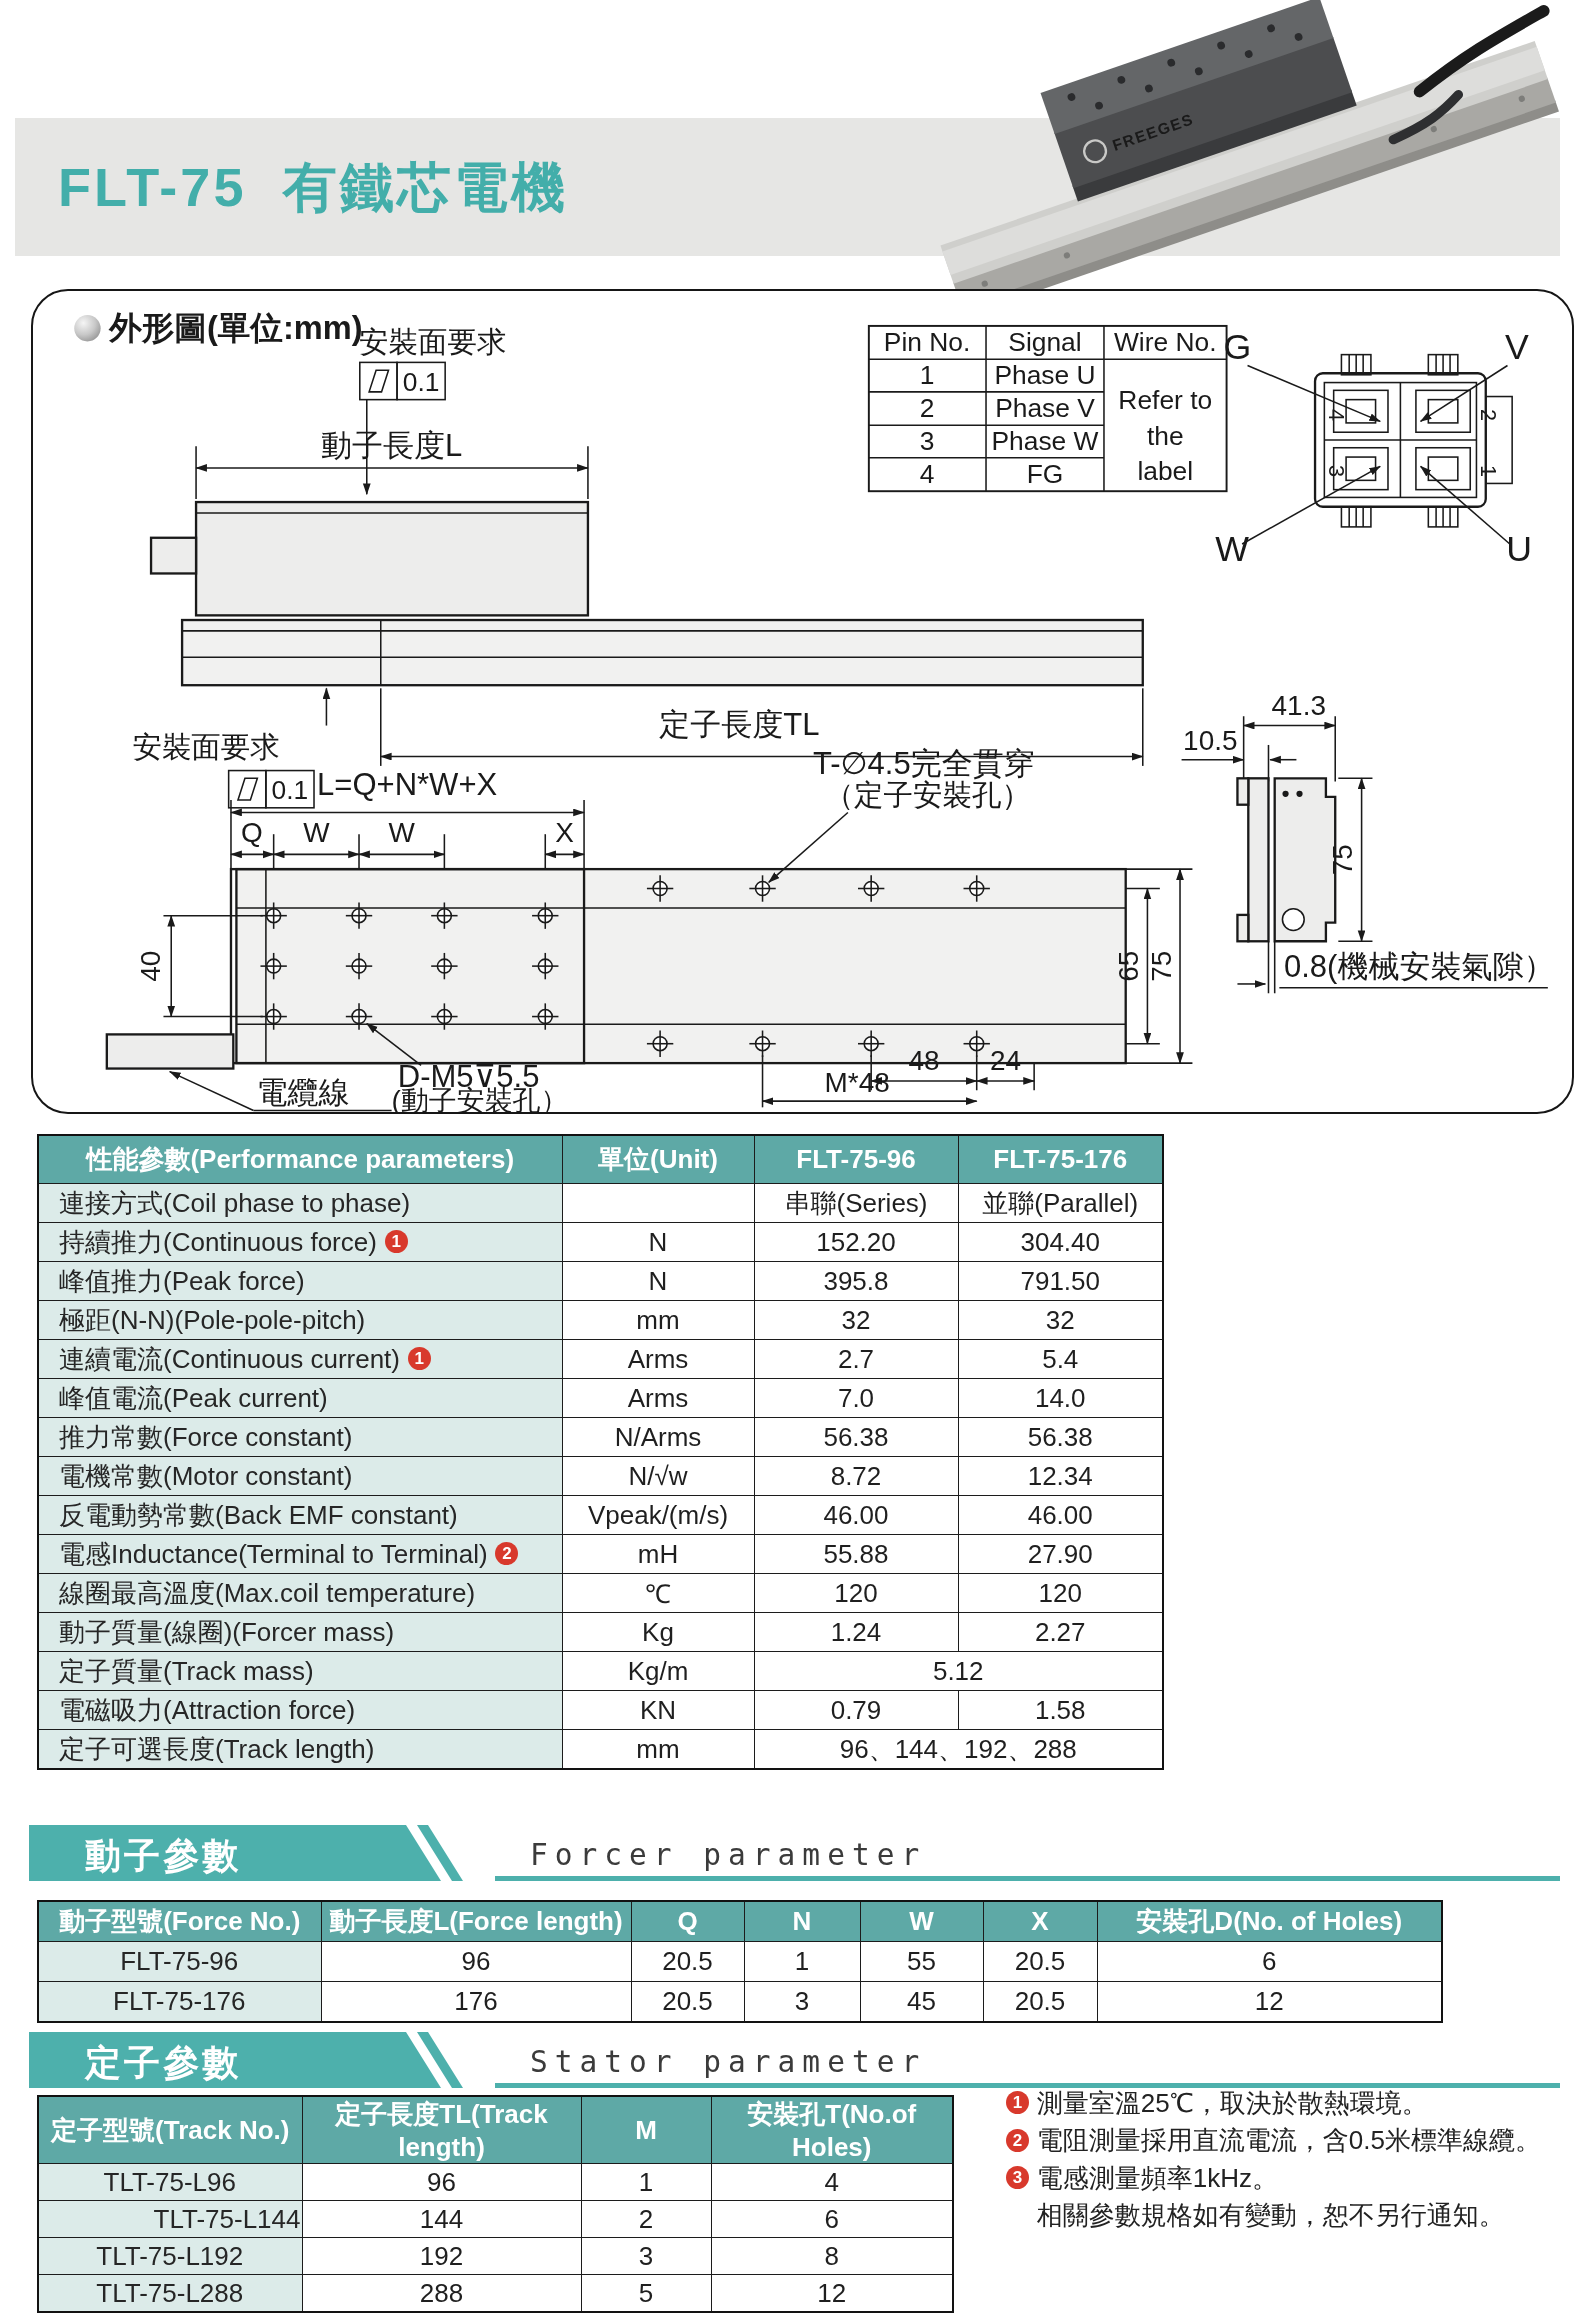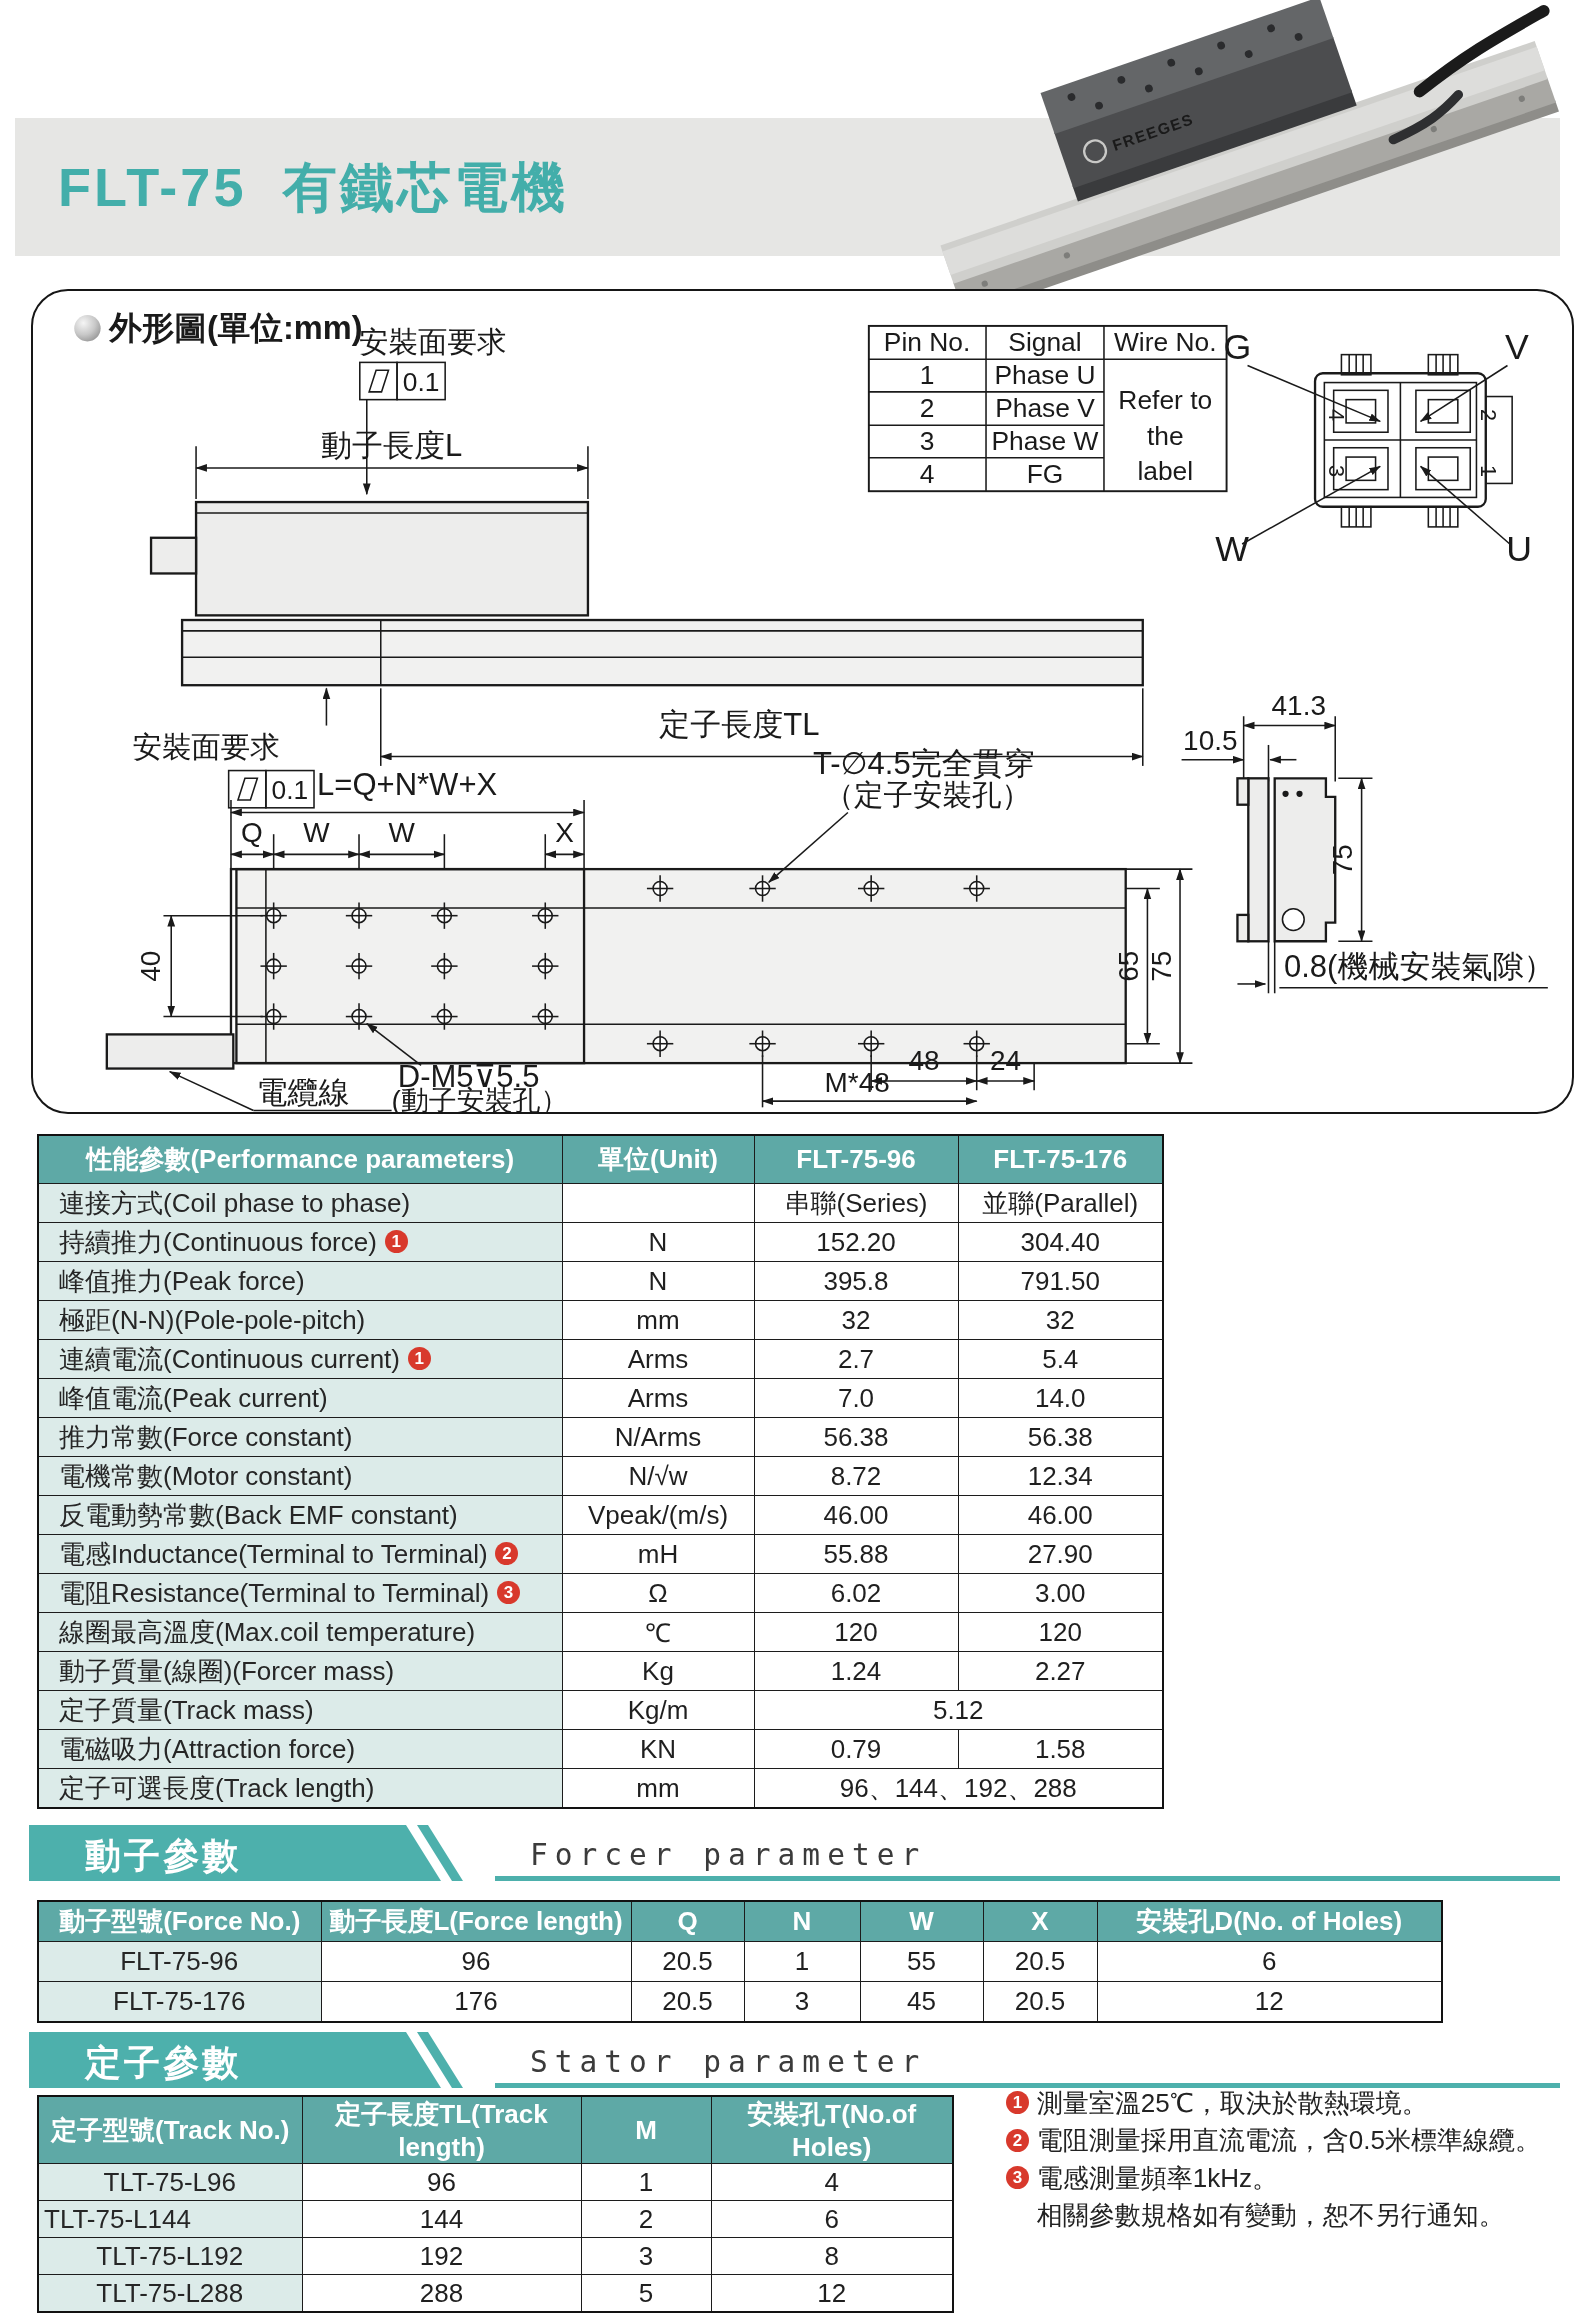--- a/index.html
+++ b/index.html
@@ -427,26 +427,20 @@
         <td>46.00</td>
         <td>46.00</td>
       </tr>
       <tr>
         <td class="lbl"><span>電感Inductance(Terminal to Terminal)</span><span class="mark">2</span></td>
         <td>mH</td>
         <td>55.88</td>
         <td>27.90</td>
       </tr>
       <tr>
-        <td class="lbl"><span>電阻Resistance(Terminal to Terminal)</span><span class="mark">3</span></td>
-        <td>Ω</td>
-        <td>6.02</td>
-        <td>3.00</td>
-      </tr>
-      <tr>
         <td class="lbl"><span>線圈最高溫度(Max.coil temperature)</span></td>
         <td>℃</td>
         <td>120</td>
         <td>120</td>
       </tr>
       <tr>
         <td class="lbl"><span>動子質量(線圈)(Forcer mass)</span></td>
         <td>Kg</td>
         <td>1.24</td>
         <td>2.27</td>
@@ -543,21 +537,21 @@
     </tr>
   </thead>
   <tbody>
       <tr>
         <td class="lbl model" style="text-align: center; padding-left: 0px; margin-left: 40px;">TLT-75-L96</td>
         <td>96</td>
         <td>1</td>
         <td>4</td>
       </tr>
       <tr>
-        <td class="lbl model" style="text-align: left; padding-left: 5px;">TLT-75-L144</td>
+        <td class="lbl model" style="text-align: right; padding-left: 16px;">TLT-75-L144</td>
         <td>144</td>
         <td>2</td>
         <td>6</td>
       </tr>
       <tr>
         <td class="lbl model" style="text-align: center; padding-left: 0px; margin-left: 30px;">TLT-75-L192</td>
         <td>192</td>
         <td>3</td>
         <td>8</td>
       </tr>

